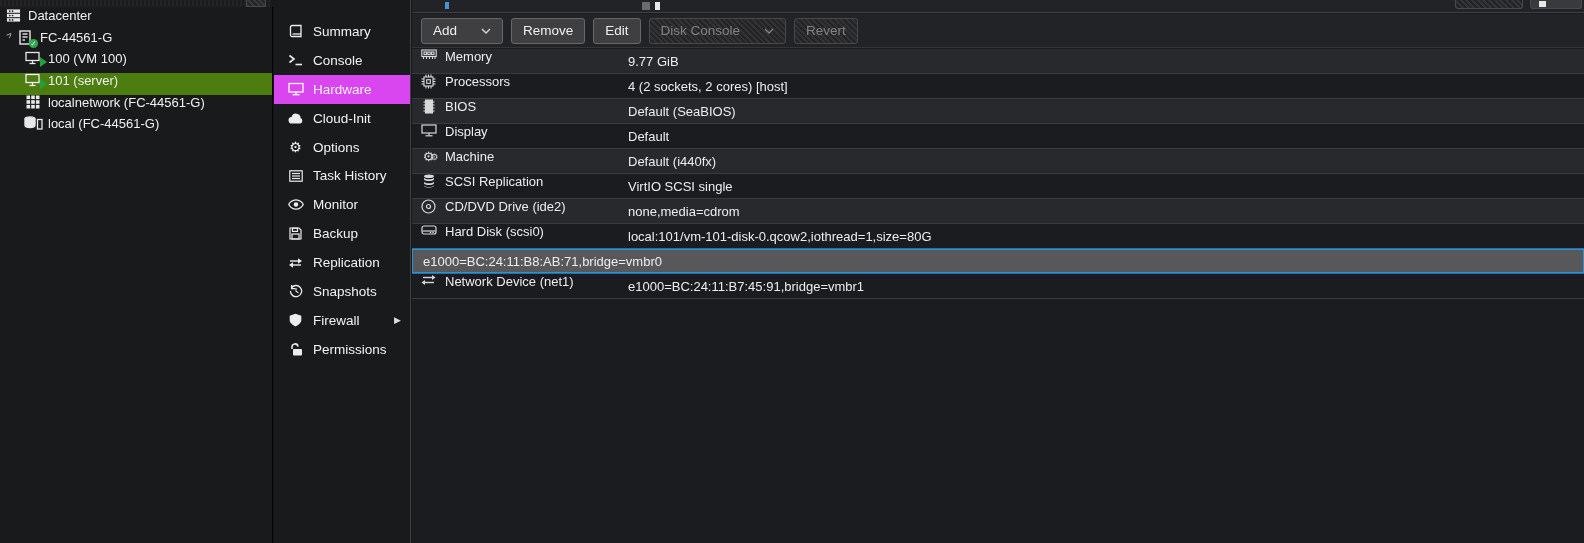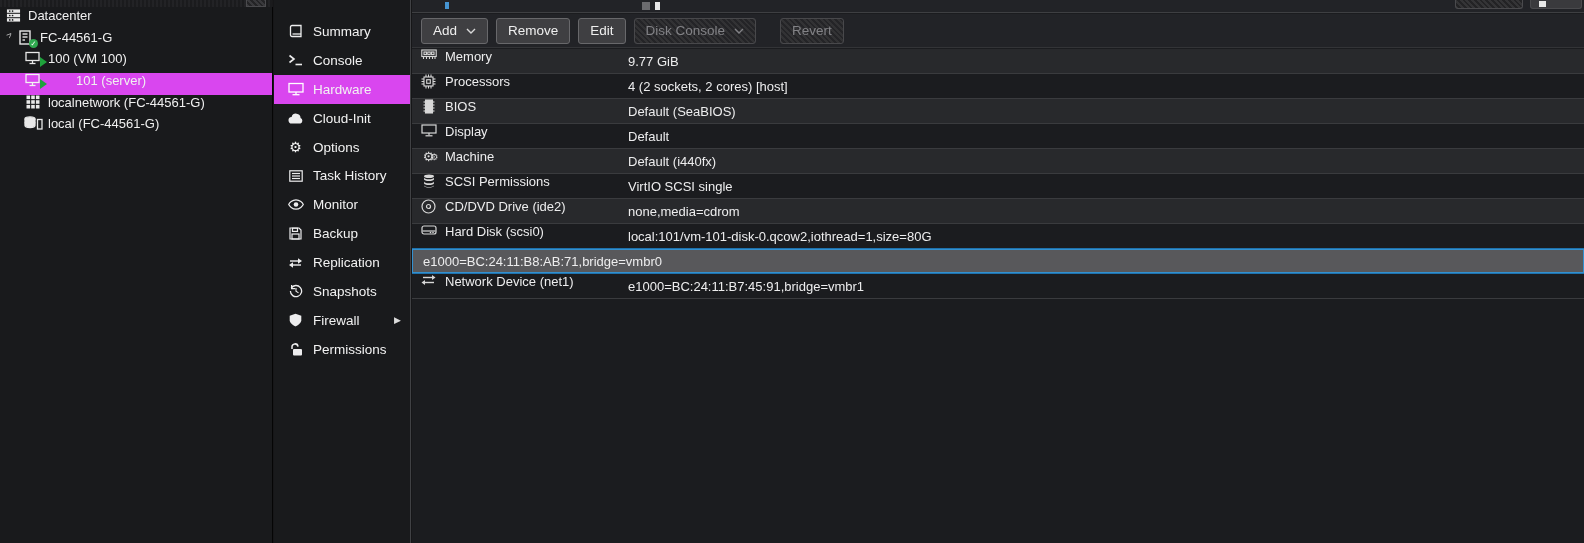--- a/index.html
+++ b/index.html
@@ -16,21 +16,21 @@
 
   
   .sidebar-topstrip { position:absolute; top:0; left:0; width:273px; height:7px;
     background:repeating-linear-gradient(90deg,#2a2a2d 0 2px,#1c1c1e 2px 4px); opacity:.55; }
   .sidebar-topbtn { position:absolute; top:0; right:6px; width:20px; height:7px;
     background:repeating-linear-gradient(45deg,#39393c 0 2px,#242426 2px 4px);
     border:1px solid #4a4a4d; border-top:none; }
   #tree { position:absolute; top:8px; left:0; width:100%; }
   .tree-item { height:21.7px; display:flex; align-items:flex-start; white-space:nowrap;
     cursor:pointer; color:#f0f0f0; }
-  .tree-item.selected { background:#d946ef;gap:28px; }
+  .tree-item.selected { background:#4d7c0f; }
   .tree-item .caret { width:11px; margin-left:2px; font-size:9px; color:#cfcfcf;
     transform:rotate(-45deg); display:inline-block; text-align:center; }
   .ti-icon { display:inline-flex; align-items:center; justify-content:center;
     width:20px; margin-right:5px; position:relative; flex:none; }
   .indent0 { padding-left:3px; } .indent1 { padding-left:2px; } .indent2 { padding-left:23px; }
   .badge-check { position:absolute; right:-3px; bottom:-3px; width:9px; height:9px;
     background:#2fa84f; border-radius:50%; color:#fff; font-size:7px; line-height:9px;
     text-align:center; font-weight:bold; }
   .badge-play { position:absolute; right:-4px; bottom:-2px; width:0; height:0;
     border-left:7px solid #1fa23c; border-top:5px solid transparent; border-bottom:5px solid transparent; }
@@ -56,27 +56,27 @@
   .hdr-btn.hatched { right:61px; width:68px;
     background:repeating-linear-gradient(45deg,#343436 0 2px,#232325 2px 4px); }
   .hdr-btn.solid { right:2px; width:52px; background:#3a3a3d; }
   .hdr-btn.solid i { position:absolute; left:8px; top:1px; width:7px; height:6px;
     background:#e8e8e8; }
 
   
   #toolbar { position:absolute; top:14px; left:0; width:100%; height:34px;
     background:#222327; display:flex; align-items:center; gap:8px; padding-left:9px;
     border-bottom:1px solid #333437; }
-  .btn { height:26px; padding:0 11px; display:inline-flex; align-items:center; gap:9px;
+  .btn { height:26px; padding:0 11px; display:inline-flex; align-items:center; gap:24px;
     background:#3f3f42; border:1px solid #68686b; border-radius:3px; color:#efefef;
     font-size:13.5px; cursor:pointer; font-family:inherit; }
   .btn.disabled { color:#828286; border-color:#48484b; cursor:default;
     background:repeating-linear-gradient(45deg,#323234 0 2px,#242427 2px 4px); }
   .btn .chev svg { display:block; }
-  .btn.m-left { margin-left:16px;justify-content:center; }
+  .btn.m-left { margin-left:0;justify-content:center; }
 
   
   #hw-table { position:absolute; top:49px; left:0; width:100%; }
   .hw-row { height:25px; display:flex; align-items:stretch; border-bottom:1px solid #3a3b3e;
     background:#1b1c1f; cursor:pointer; }
   .hw-row.light { background:#28292c; }
   .hw-row.selected { background:#58585b; border-top:1px solid #1f72ad; border-bottom:1px solid #1f72ad; height:26px; margin-top:-1px; }
   .hw-name { width:206px; flex:none; display:flex; align-items:flex-start; padding-left:8px; }
   .hw-name .hw-icon { width:17px; margin-right:8px; display:inline-flex; align-items:center;
     justify-content:center; color:#dcdcdc; font-size:13px; flex:none; }
@@ -479,21 +479,21 @@
           <span class="hw-icon">
         <svg width="12" height="14" viewBox="0 0 12 14">
               <g fill="#d8d8d8">
           <ellipse cx="6" cy="2.2" rx="5" ry="1.8"></ellipse>
                 <path d="M1 3.4 c0 1 2.2 1.8 5 1.8 s5 -0.8 5 -1.8 v1.8 c0 1 -2.2 1.8 -5 1.8 s-5 -0.8 -5 -1.8 Z"></path>
                 <path d="M1 7.4 c0 1 2.2 1.8 5 1.8 s5 -0.8 5 -1.8 v1.8 c0 1 -2.2 1.8 -5 1.8 s-5 -0.8 -5 -1.8 Z"></path>
                 <path d="M1 11.2 c0 1 2.2 1.8 5 1.8 s5 -0.8 5 -1.8 v0.6 c0 1 -2.2 1.8 -5 1.8 s-5 -0.8 -5 -1.8 Z"></path>
               </g>
             </svg>
         </span>
-          <span>SCSI Permissions</span>
+          <span>SCSI Replication</span>
         </div>
       <div class="hw-value">
           <span>VirtIO SCSI single</span>
         </div>
     </div>
 
     <div class="hw-row light">
       <div class="hw-name">
           <span class="hw-icon">
         <svg width="15" height="15" viewBox="0 0 15 15">

